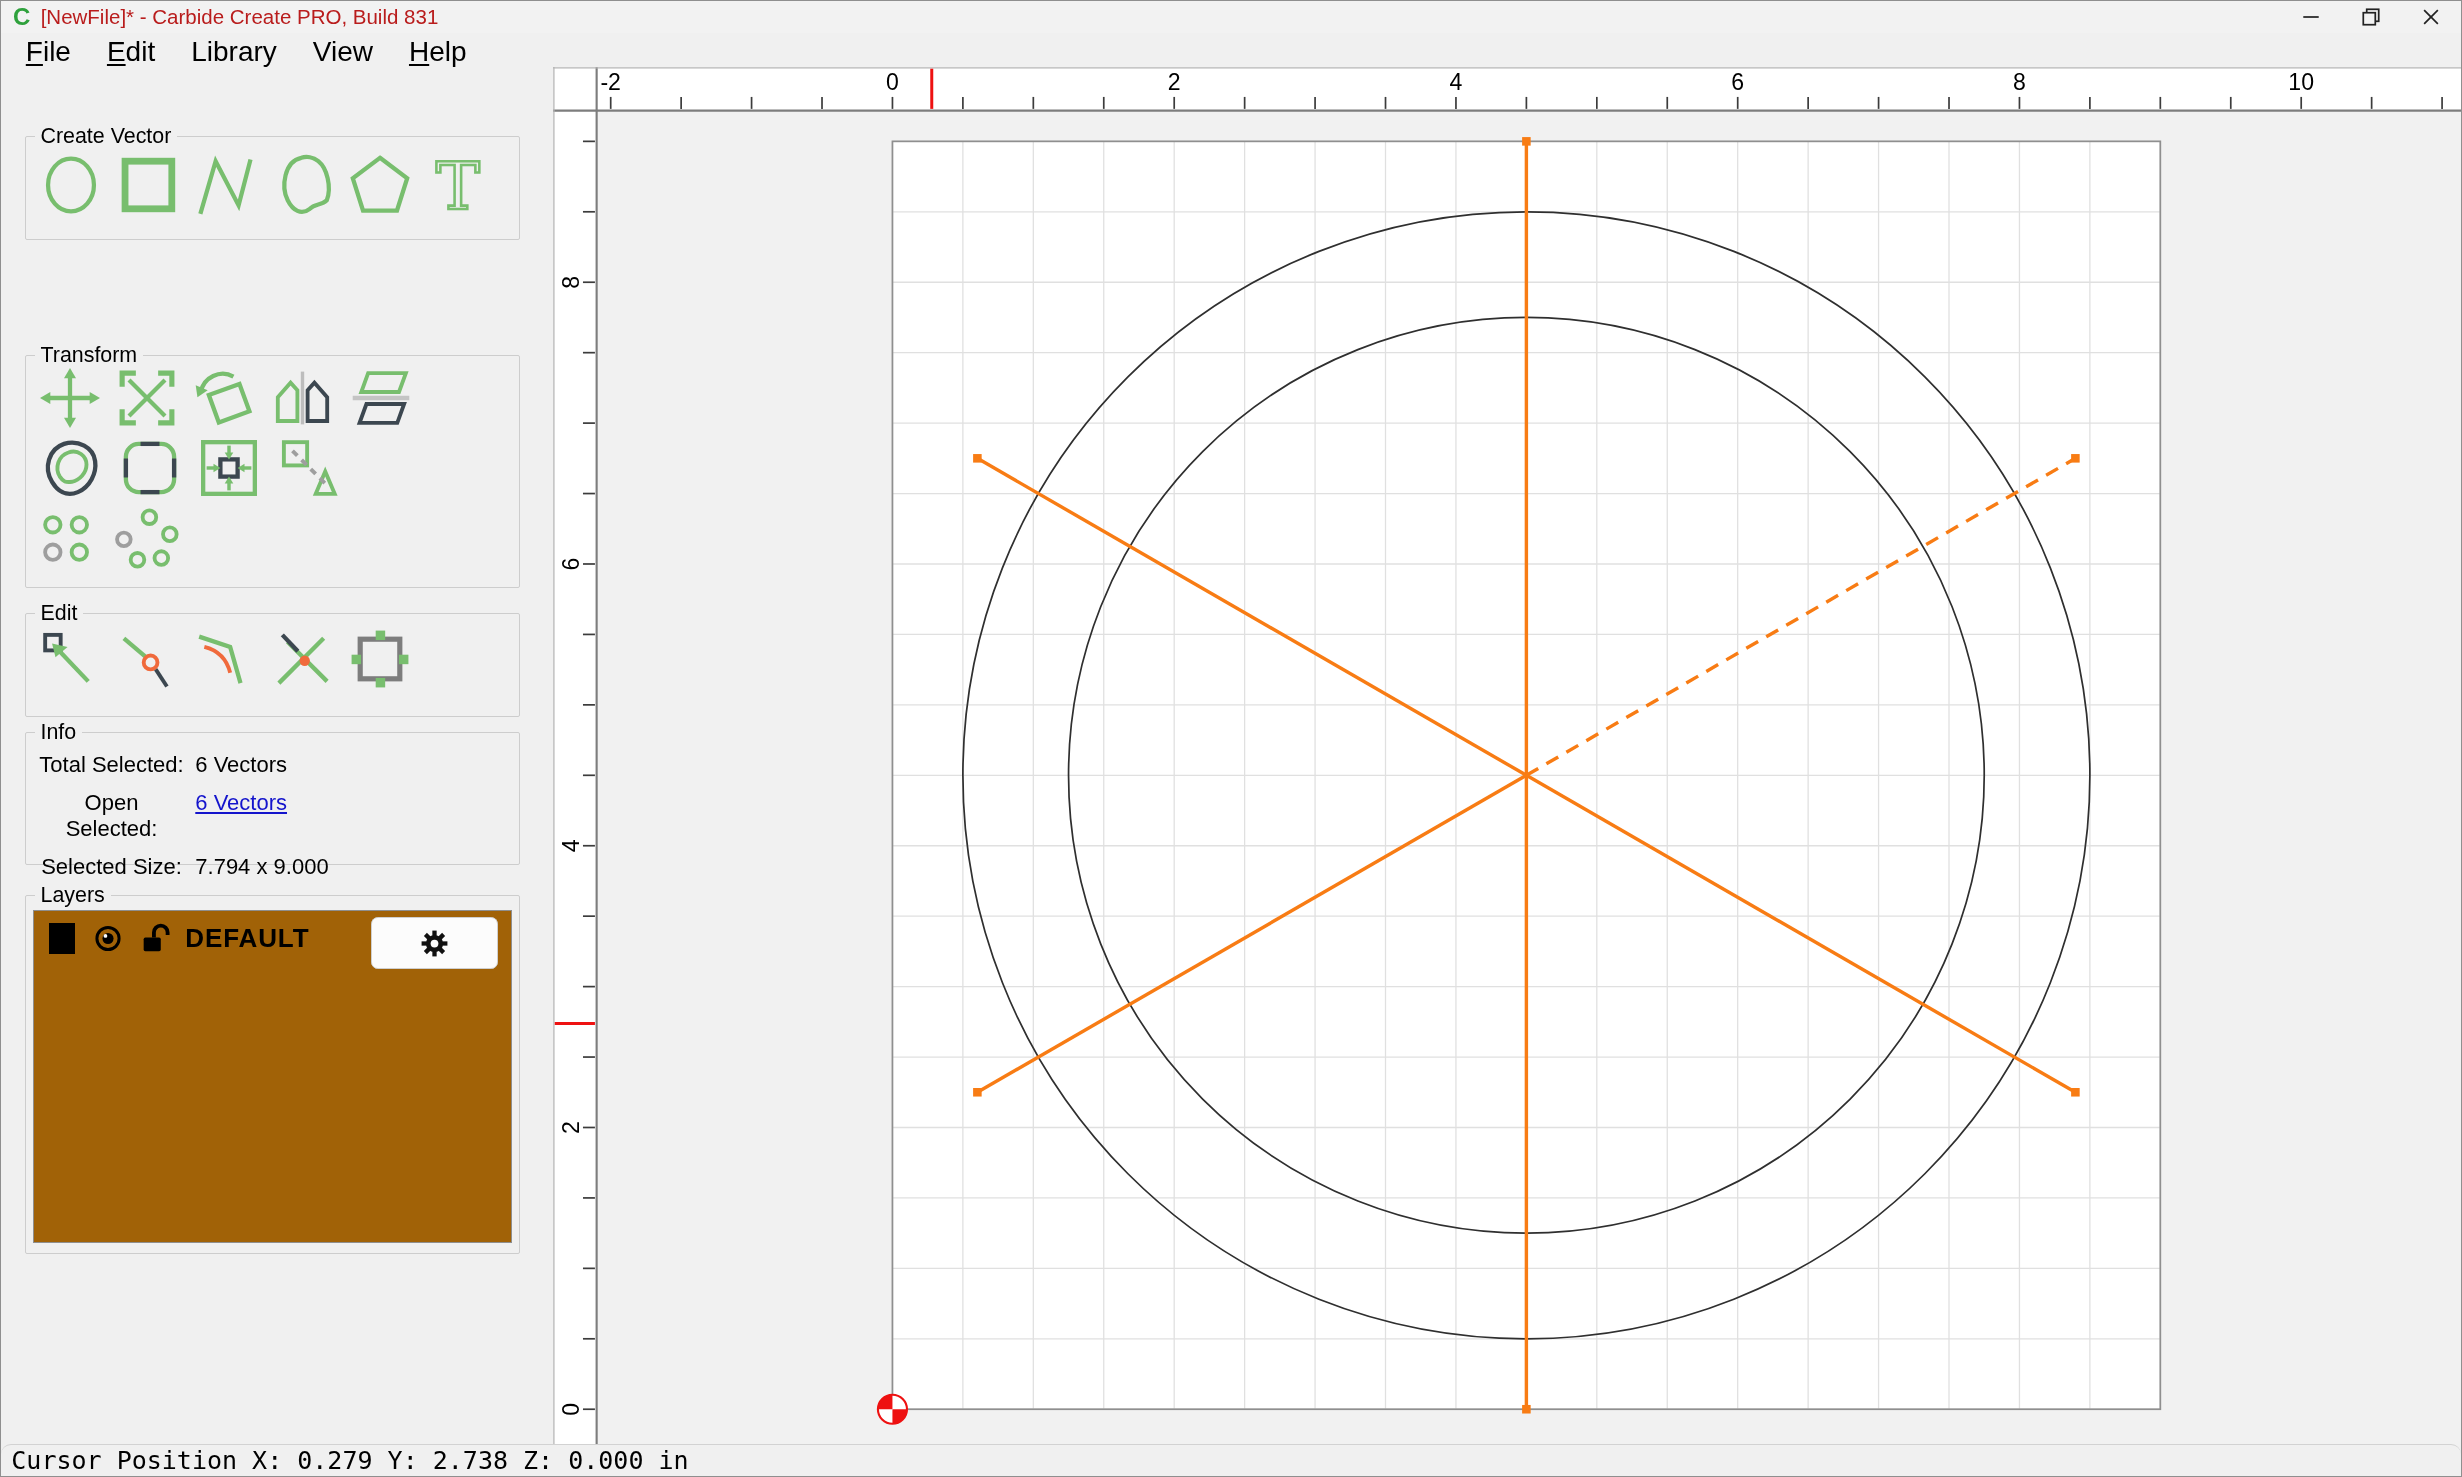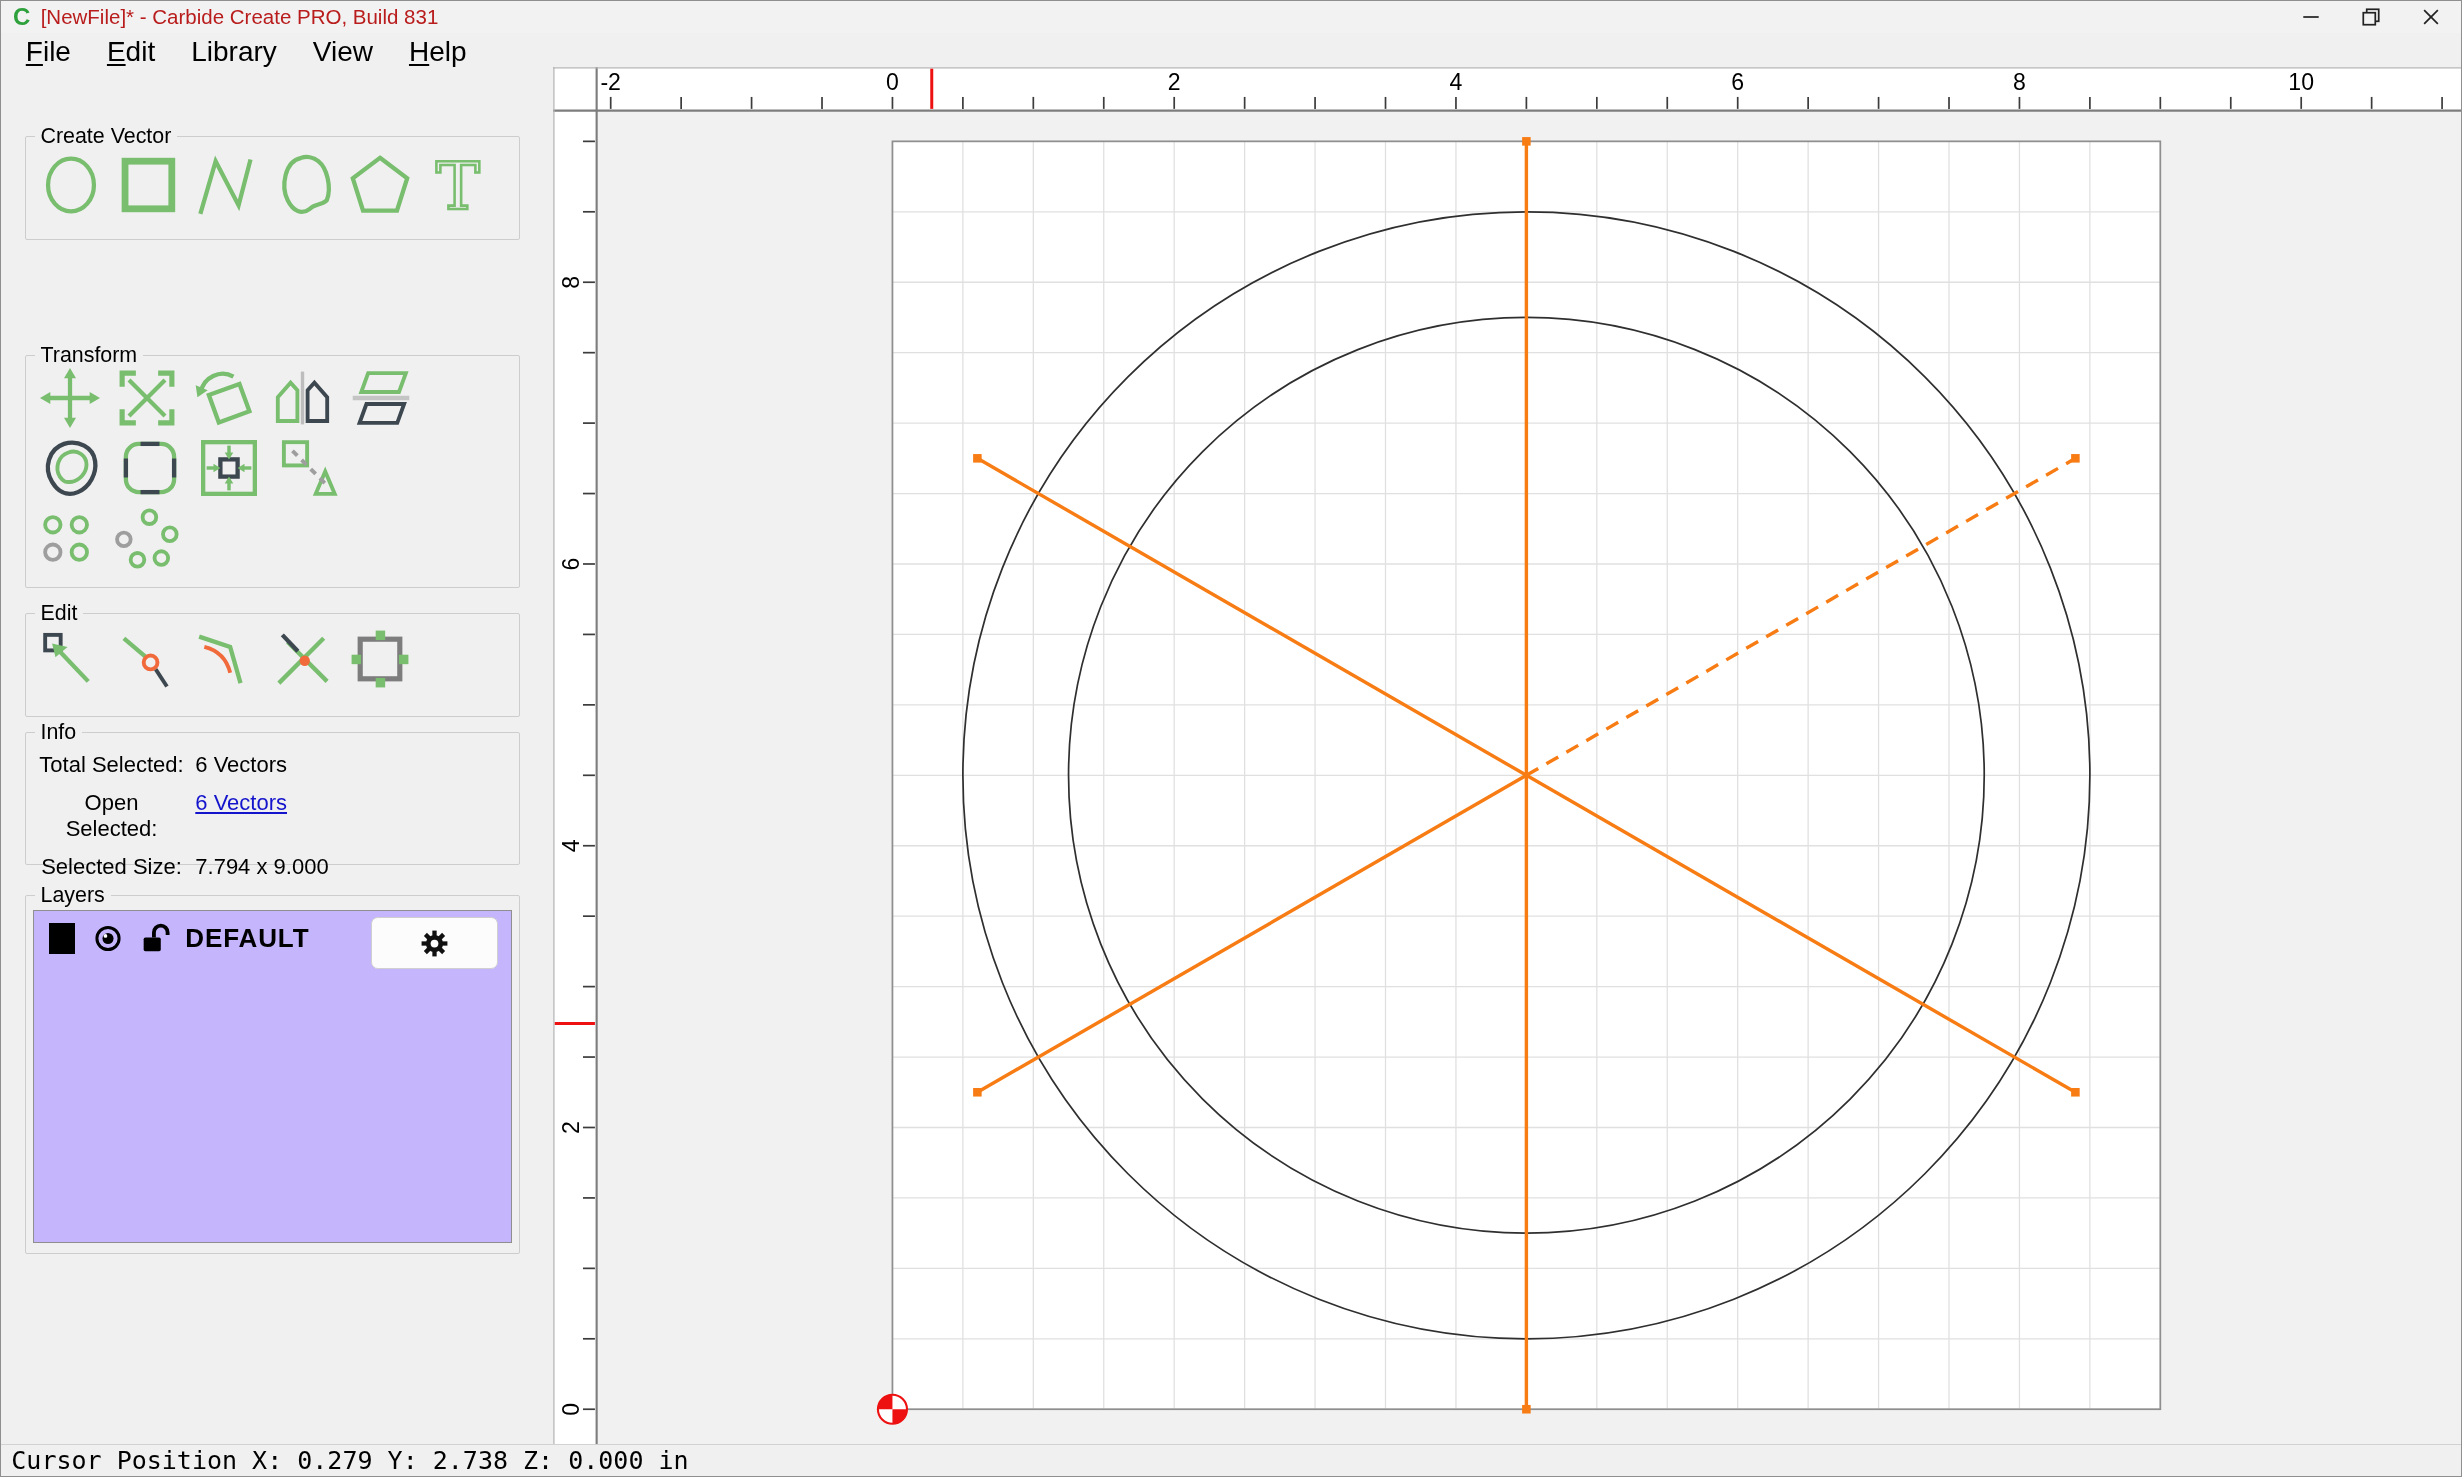--- a/index.html
+++ b/index.html
@@ -34,31 +34,31 @@
   .icon-row svg{display:block;}
   .t-rows{display:flex;flex-direction:column;gap:8.5px;padding:12px 0 0 13.7px;}
   .t-row{display:flex;align-items:center;gap:17px;}
   
   .info-rows{padding:19px 0 0 12px;}
   .info-row{font-size:22px;color:#000;margin-bottom:12px;display:flex;}
   .info-label{width:147px;display:inline-block;}
   .info-value{margin-left:10.3px;}
   .link{color:#1414cc;text-decoration:underline;cursor:pointer;}
   
-  .layers-list{position:absolute;left:6.8px;right:6.8px;top:13.7px;bottom:10.3px;background:#c4b5fd;border:1.7px solid #8f8f8f;text-align:right;}
+  .layers-list{position:absolute;left:6.8px;right:6.8px;top:13.7px;bottom:10.3px;background:#a16207;border:1.7px solid #8f8f8f;text-align:right;}
   .layer-row{position:relative;display:flex;align-items:center;gap:13.7px;padding:12px 0 0 15.4px;}
   .layer-swatch{width:26px;height:31px;background:#000;}
   .layer-name{font-size:26px;font-weight:bold;color:#000;letter-spacing:0.9px;}
   .gear-btn{position:absolute;right:13.7px;top:6.8px;width:125px;height:50px;background:#fcfcfc;border:1.7px solid #cfcfcf;
             border-radius:6.8px;display:flex;align-items:center;justify-content:center;}
   
   .canvas-area{position:absolute;left:552px;top:66px;width:1910px;height:1379px;}
   
   .statusbar{position:absolute;left:0;bottom:0;width:100%;height:32.5px;background:#f0f0f0;border-top:0.9px solid #d2d2d2;
-             font-family:"DejaVu Sans Mono",monospace;font-size:25px;color:#000;line-height:32.5px;padding-left:10.3px;box-sizing:border-box;}
+             font-family:"DejaVu Sans Mono",monospace;font-size:25px;color:#000;line-height:32.5px;padding-left:10.3px;box-sizing:border-box;border-radius:10px;}
 </style>
 </head>
 <body>
 
 <div class="window">
 
   <div class="titlebar">
     <span class="app-logo">C</span>
     <span class="title-text">[NewFile]* - Carbide Create PRO, Build 831</span>
     <div class="win-controls">

